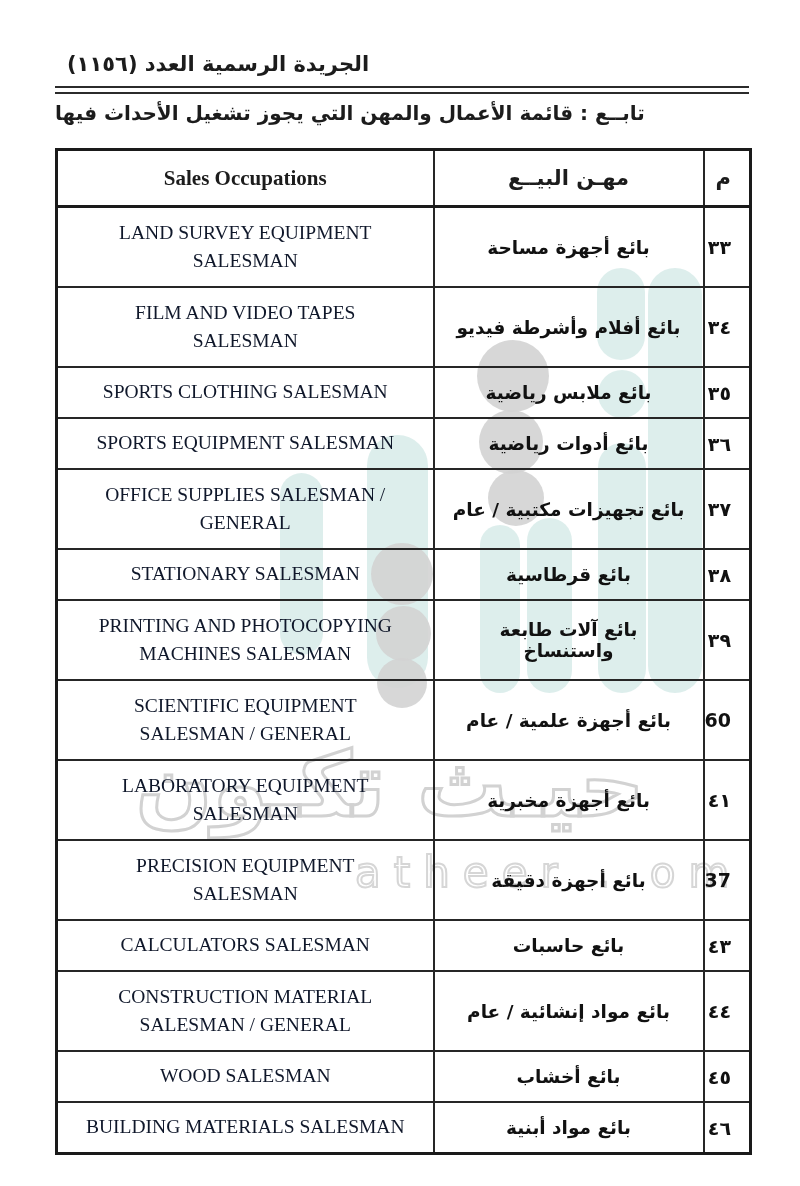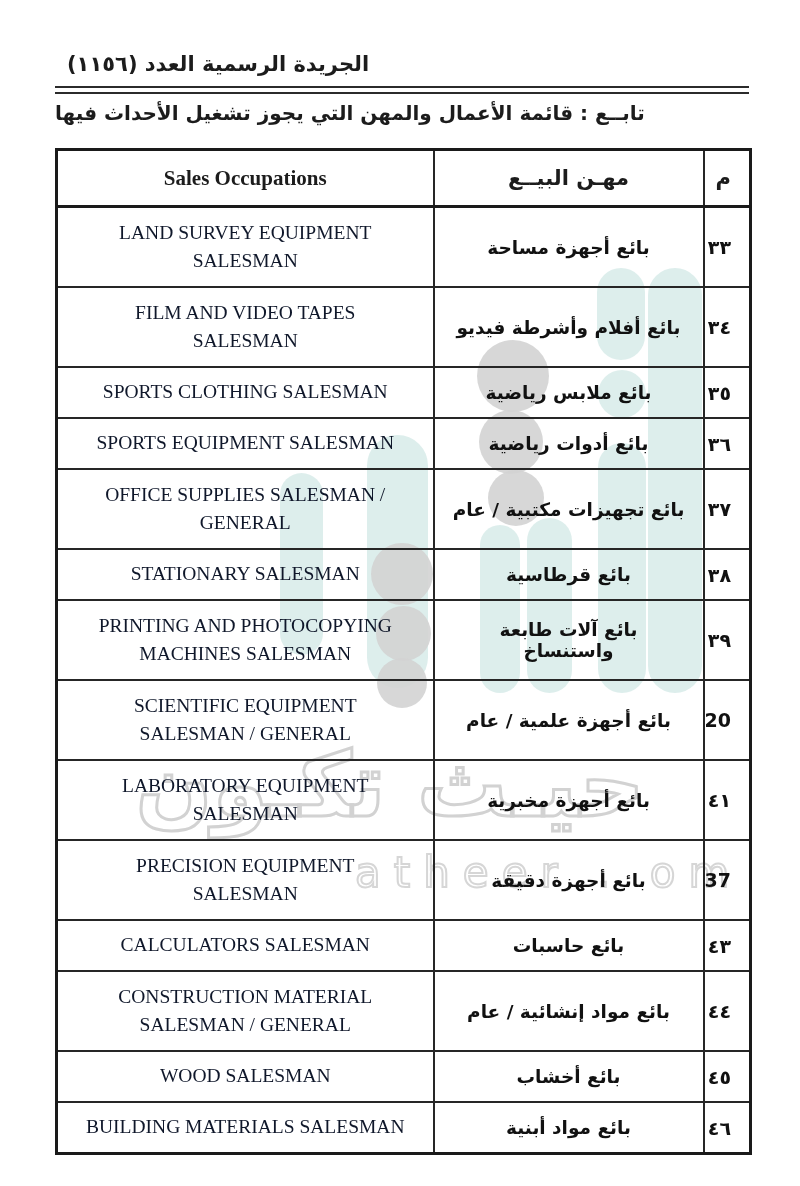--- a/index.html
+++ b/index.html
@@ -158,21 +158,21 @@
         <tr class="tall">
       <td class="c-english">PRINTING AND PHOTOCOPYING
 MACHINES SALESMAN</td>
       <td class="c-arabic">بائع آلات طابعة واستنساخ</td>
       <td class="c-number">٣٩</td>
     </tr>
         <tr class="tall">
       <td class="c-english">SCIENTIFIC EQUIPMENT
 SALESMAN / GENERAL</td>
       <td class="c-arabic">بائع أجهزة علمية / عام</td>
-      <td class="c-number">20</td>
+      <td class="c-number">60</td>
     </tr>
         <tr class="tall">
       <td class="c-english">LABORATORY EQUIPMENT
 SALESMAN</td>
       <td class="c-arabic">بائع أجهزة مخبرية</td>
       <td class="c-number">٤١</td>
     </tr>
         <tr class="tall">
       <td class="c-english">PRECISION EQUIPMENT
 SALESMAN</td>

